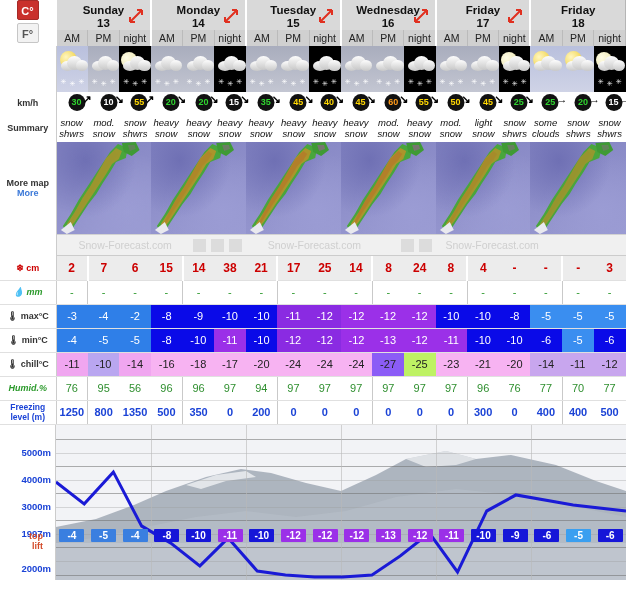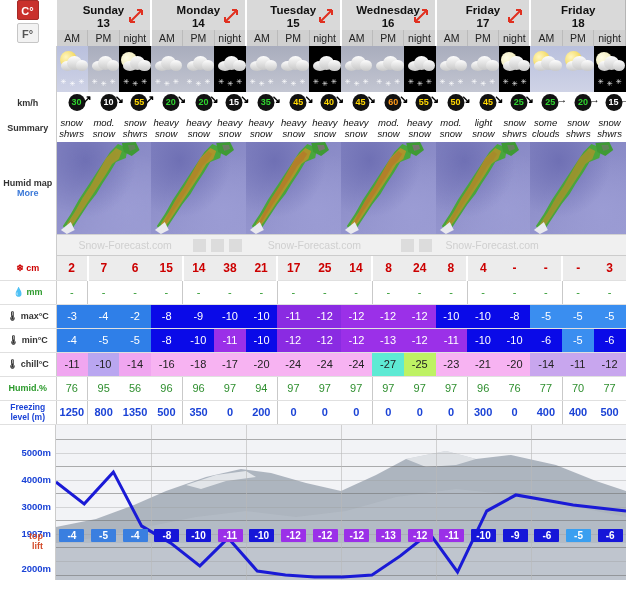--- a/index.html
+++ b/index.html
@@ -96,21 +96,21 @@
   .ficon { position:absolute; top:4px; width:13px; height:13px; background:#dcdcdc; }
 
   
   .drow td { height:24px; border-bottom:1px solid #e0e0e0; }
   .snowcm { background:#ececec; color:#c00; font-weight:bold; font-size:12px; }
   .rainmm { background:#fff; color:#2c9a2c; font-size:11px; }
   .tcell { color:#fff; font-size:11px; font-weight:normal; }
   .humid { background:#fff; color:#2f8f2f; font-size:11px; }
   .freez { background:#fff; color:#1b43d6; font-size:11px; font-weight:bold; }
   .lbl.red  { color:#c00; }
-  .lbl.green{ color:#2c9a2c; }
+  .lbl.green{ color:#2c9a2c;font-style:italic; }
   .lbl.blue { color:#1b43d6; }
   .vsep { border-right:2px solid #fff; }
   .vsepg { border-right:1px solid #c9c9c9; }
 
   
   .chart { position:relative; width:626px; height:155px; overflow:hidden; background:#f4f5f7;}
   .chartlbl { position:absolute; left:0; top:0; width:56px; height:155px; background:#fff; z-index:6;
               border-right:1px solid #ccc;}
   .elev { position:absolute; right:4px; font-size:9.5px; font-weight:bold; color:#1b43d6; }
   .liftl { position:absolute; right:12px; font-size:9px; font-weight:bold; color:#d34b2a; line-height:9px;}
@@ -601,21 +601,21 @@
             <div>shwrs</div>
           </td>
       <td id="s17" class="sum">
             <div>snow</div>
             <div>shwrs</div>
           </td>
     </tr>
 
     <tr class="maprow">
       <td class="lbl">
-        <div>Humid map</div>
+        <div>More map</div>
         <div style="color:#3a78d8;font-weight:bold;">More</div>
       </td>
       <td colspan="3">
             <div class="mapcell" id="map0">
               <div class="mapsea"></div>
               <svg viewBox="0 0 96 92" preserveAspectRatio="none" style="position:absolute;inset:0;width:100%;height:100%;">
                 <path d="M62 2 L72 6 L70 16 L60 20 L54 30 L46 42 L40 52 L32 62 L24 74 L16 86 L10 90 L6 84 L14 72 L22 58 L30 46 L38 34 L46 22 L54 10 Z" fill="#49a63c"></path>
                 <path d="M60 6 L66 9 L63 17 L56 22 L50 32 L42 44 L34 56 L26 68 L18 80 L13 86 L10 82 L18 70 L26 56 L34 44 L42 30 L50 16 Z" fill="#e08a22" opacity="0.55"></path>
                 <path d="M58 9 L62 12 L58 18 L52 24 L46 34 L38 46 L30 58 L22 70 L16 80 L13 82 L18 70 L26 56 L34 44 L42 30 L50 17 Z" fill="#d01f1f" opacity="0.02"></path>
                 <path d="M66 1 L80 0 L84 8 L76 14 L68 10 Z" fill="#3f9a35"></path>
@@ -823,21 +823,21 @@
       <td class="cell" id="ch0" style="background: rgb(240, 166, 240); color: rgb(34, 34, 34);">-11</td>
       <td class="cell" id="ch1" style="background: rgb(185, 166, 240); color: rgb(34, 34, 34);">-10</td>
       <td class="cell" id="ch2" style="background: rgb(240, 166, 240); color: rgb(34, 34, 34);">-14</td>
       <td class="cell" id="ch3" style="background: rgb(247, 179, 242); color: rgb(34, 34, 34); margin-top: 8px;">-16</td>
       <td class="cell" id="ch4" style="background: rgb(247, 179, 242); color: rgb(34, 34, 34);">-18</td>
       <td class="cell" id="ch5" style="background: rgb(247, 179, 242); color: rgb(34, 34, 34);">-17</td>
       <td class="cell" id="ch6" style="background: rgb(247, 179, 242); color: rgb(34, 34, 34);">-20</td>
       <td class="cell" id="ch7" style="background: rgb(247, 179, 242); color: rgb(34, 34, 34);">-24</td>
       <td class="cell" id="ch8" style="background: rgb(247, 179, 242); color: rgb(34, 34, 34);">-24</td>
       <td class="cell" id="ch9" style="background: rgb(247, 179, 242); color: rgb(34, 34, 34);">-24</td>
-      <td class="cell" id="ch10" style="background: #5eead4; color: rgb(34, 34, 34);">-27</td>
+      <td class="cell" id="ch10" style="background: #8b5cf6; color: rgb(34, 34, 34);">-27</td>
       <td class="cell" id="ch11" style="background: #bef264; color: rgb(34, 34, 34);">-25</td>
       <td class="cell" id="ch12" style="background: rgb(247, 179, 242); color: rgb(34, 34, 34);">-23</td>
       <td class="cell" id="ch13" style="background: rgb(247, 179, 242); color: rgb(34, 34, 34);">-21</td>
       <td class="cell" id="ch14" style="background: rgb(247, 179, 242); color: rgb(34, 34, 34);">-20</td>
       <td class="cell" id="ch15" style="background: rgb(200, 166, 238); color: rgb(34, 34, 34);">-14</td>
       <td class="cell" id="ch16" style="background: rgb(200, 166, 238); color: rgb(34, 34, 34);">-11</td>
       <td class="cell" id="ch17" style="background: rgb(200, 166, 238); color: rgb(34, 34, 34);">-12</td>
     </tr>
 
     <tr class="drow">

